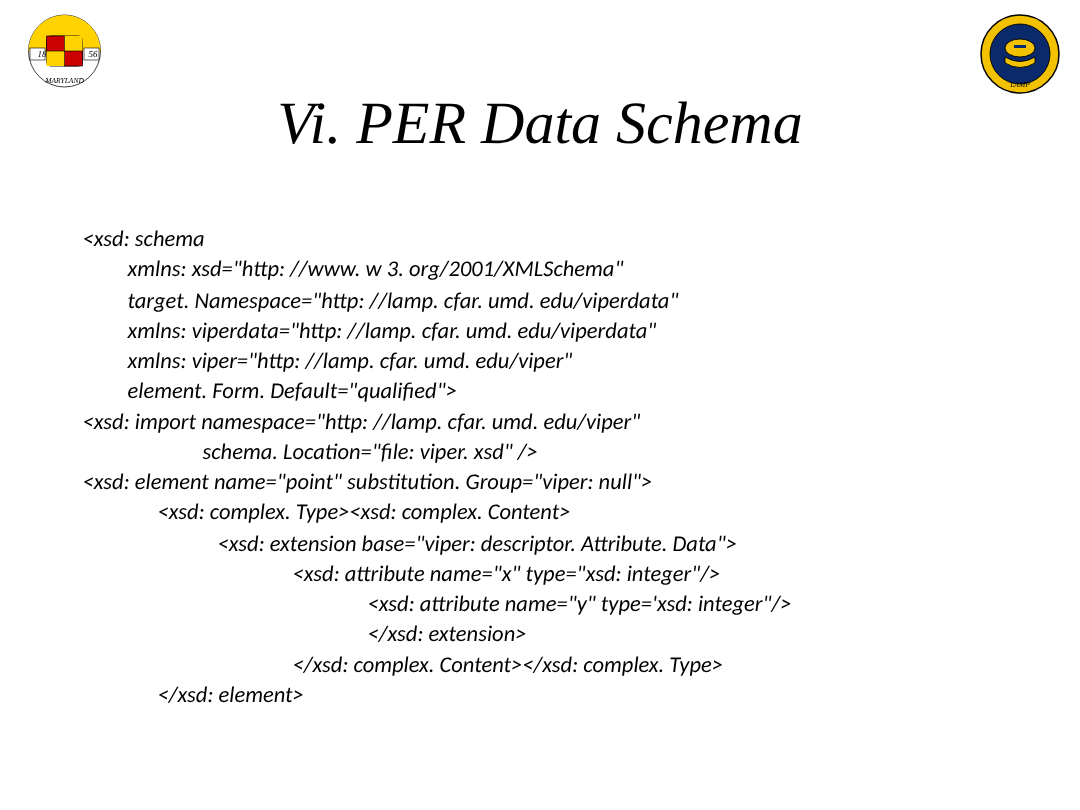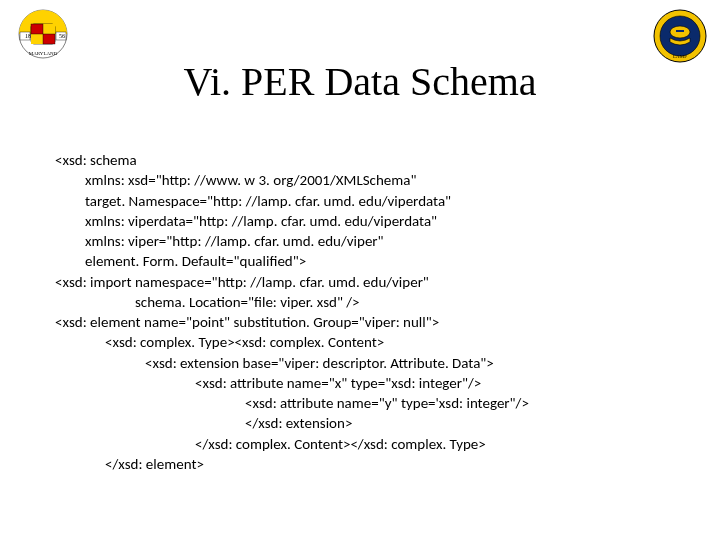--- a/index.html
+++ b/index.html
@@ -9,20 +9,21 @@
     height: 540px;
     background: #ffffff;
     font-family: "Times New Roman", Times, serif;
     overflow: hidden;
   }
   .slide {
     position: relative;
     width: 720px;
     height: 540px;
     box-sizing: border-box;
+    font-style: italic;
   }
   .logo-left, .logo-right {
     position: absolute;
     top: 8px;
   }
   .logo-left { left: 12px; }
   .logo-right { right: 12px; }
   .title {
     position: absolute;
     top: 58px;

